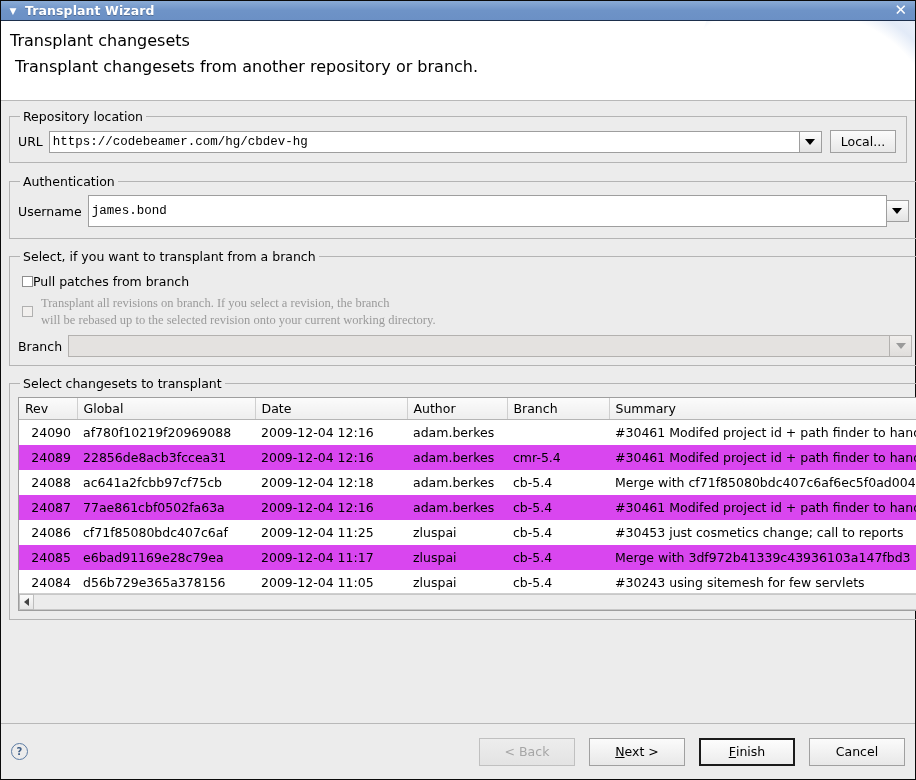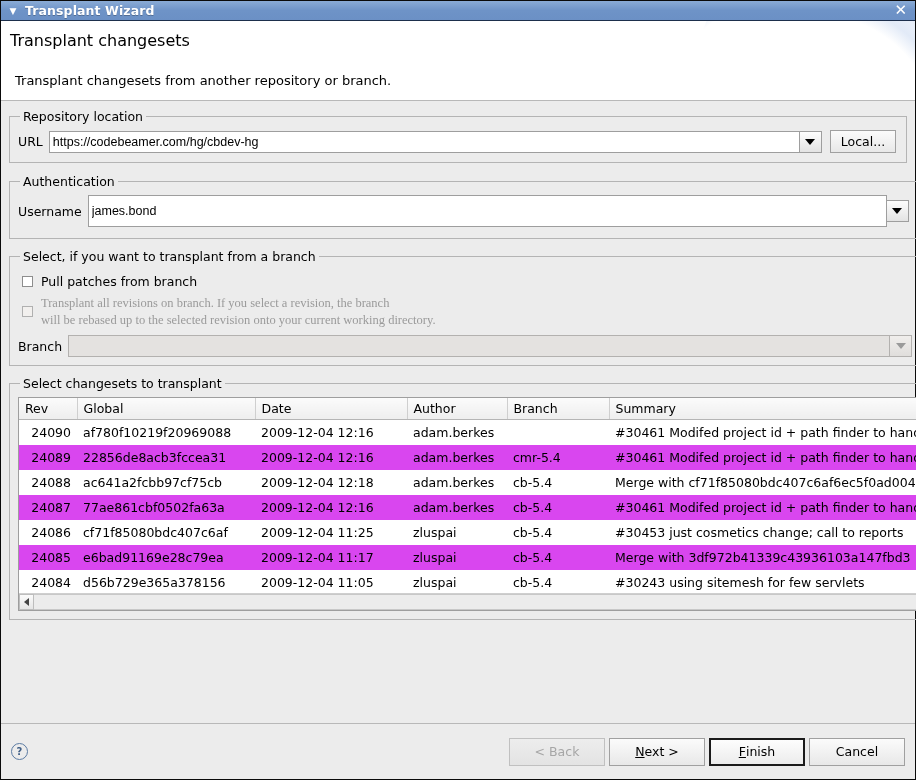--- a/index.html
+++ b/index.html
@@ -20,33 +20,33 @@
   .tb-spacer{flex:1;}
   .tb-close{color:#fff;font-size:15px;font-weight:bold;line-height:1;margin-right:4px;cursor:default;}
 
   
   .banner{flex:0 0 79px;background:#fff;position:relative;overflow:hidden;border-bottom:1px solid #b8b8b8;}
   .banner-arc{position:absolute;right:-110px;top:-95px;width:330px;height:300px;border-radius:50%;
               background:radial-gradient(circle at 35% 75%, rgba(210,222,242,.0) 52%, rgba(206,219,241,.95) 58%, rgba(226,234,248,.65) 78%, rgba(255,255,255,0) 100%);}
   .banner-arc2{position:absolute;right:-60px;top:-40px;width:230px;height:210px;border-radius:50%;
               background:radial-gradient(circle at 30% 75%, rgba(255,255,255,0) 55%, rgba(219,229,245,.8) 62%, rgba(255,255,255,0) 88%);}
   .banner-title{position:absolute;left:9px;top:10px;font-weight:normal;font-size:16px;}
-  .banner-sub{position:absolute;left:14px;top:52px;font-size:13px;}
+  .banner-sub{position:absolute;left:14px;top:36px;font-size:16px;}
 
   
   .content{flex:1;background:#ececec;padding:8px 8px 0 8px;box-sizing:border-box;position:relative;}
 
   fieldset.grp{border:1px solid #b4b4b4;border-radius:0;margin:0 0 10px 0;padding:6px 8px 9px 8px;position:relative;background:transparent;}
   fieldset.grp > legend{font-size:12.5px;padding:0 3px;margin-left:2px;}
 
   .row{display:flex;align-items:center;}
   .lbl{white-space:nowrap;}
 
   input.txt{
-    font-family:Liberation Sans, sans-serif;font-size:12.5px;
+    font-family:Liberation Mono, monospace;font-size:12.5px;
     border:1px solid #9e9e9e;background:#fff;height:20px;box-sizing:border-box;padding:1px 3px;outline:none;color:#000;
   }
   .combo-btn{width:22px;height:22px;border:1px solid #9e9e9e;border-left:none;background:linear-gradient(to bottom,#fdfdfd,#e3e3e3);
              display:flex;align-items:center;justify-content:center;box-sizing:border-box;}
   .combo-btn .tri{width:0;height:0;border-left:5px solid transparent;border-right:5px solid transparent;border-top:6px solid #000;}
   .combo-btn.dis .tri{border-top-color:#9a9a9a;}
 
   .btn{
     font-family:"DejaVu Sans","Liberation Sans",sans-serif;font-size:12.5px;
     border:1px solid #a0a0a0;background:linear-gradient(to bottom,#fbfbfb,#e8e8e8);
@@ -80,21 +80,21 @@
   .hscroll{height:16px;flex:0 0 16px;border-top:1px solid #cfcfcf;background:#ececec;display:flex;align-items:stretch;}
   .hs-arrow{width:15px;flex:0 0 15px;background:linear-gradient(to bottom,#fbfbfb,#e6e6e6);border:1px solid #bdbdbd;
             box-sizing:border-box;display:flex;align-items:center;justify-content:center;}
   .hs-track{flex:1;background:#ececec;border-top:1px solid #c8c8c8;border-bottom:1px solid #c8c8c8;}
 
   
   .footer{flex:0 0 56px;background:#ececec;border-top:1px solid #b8b8b8;display:flex;align-items:center;padding:0 10px;box-sizing:border-box;}
   .help{width:17px;height:17px;border-radius:50%;border:1.6px solid #5b7ba3;color:#3f5e86;font-size:10px;font-weight:bold;
         display:flex;align-items:center;justify-content:center;box-sizing:border-box;}
   .footer-spacer{flex:1;}
-  .btnbar{display:flex;align-items:center;gap:4px;}
+  .btnbar{display:flex;align-items:center;gap:14px;}
   .btnbar .btn{min-width:96px;text-align:center;height:28px;display:flex;align-items:center;justify-content:center;}
   .u{text-decoration:underline;}
 </style>
 </head>
 <body>
 
 <div class="window">
 
   <div class="titlebar">
     <div class="tb-menu">▼</div>
@@ -133,21 +133,21 @@
             <div class="tri"></div>
           </div>
       </div>
     </fieldset>
 
     <fieldset class="grp" style="margin-bottom:10px;padding:6px 8px 8px 8px;">
       <legend>Select, if you want to transplant from a branch</legend>
 
       <div class="row" style="margin:4px 0 6px 4px;">
         <span class="chk"></span>
-        <span class="lbl" style="margin-left:8px;">Pull patches from branch</span>
+        <span class="lbl" style="">Pull patches from branch</span>
       </div>
 
       <div class="row" style="margin:0 0 6px 4px;align-items:flex-start;font-family:Liberation Serif, serif;">
         <span class="chk dis" style="margin-top:11px;"></span>
         <div style="margin-left:8px;line-height:17px;">
           <div class="dim">Transplant all revisions on branch. If you select a revision, the branch</div>
           <div class="dim">will be rebased up to the selected revision onto your current working directory.</div>
         </div>
       </div>
 

